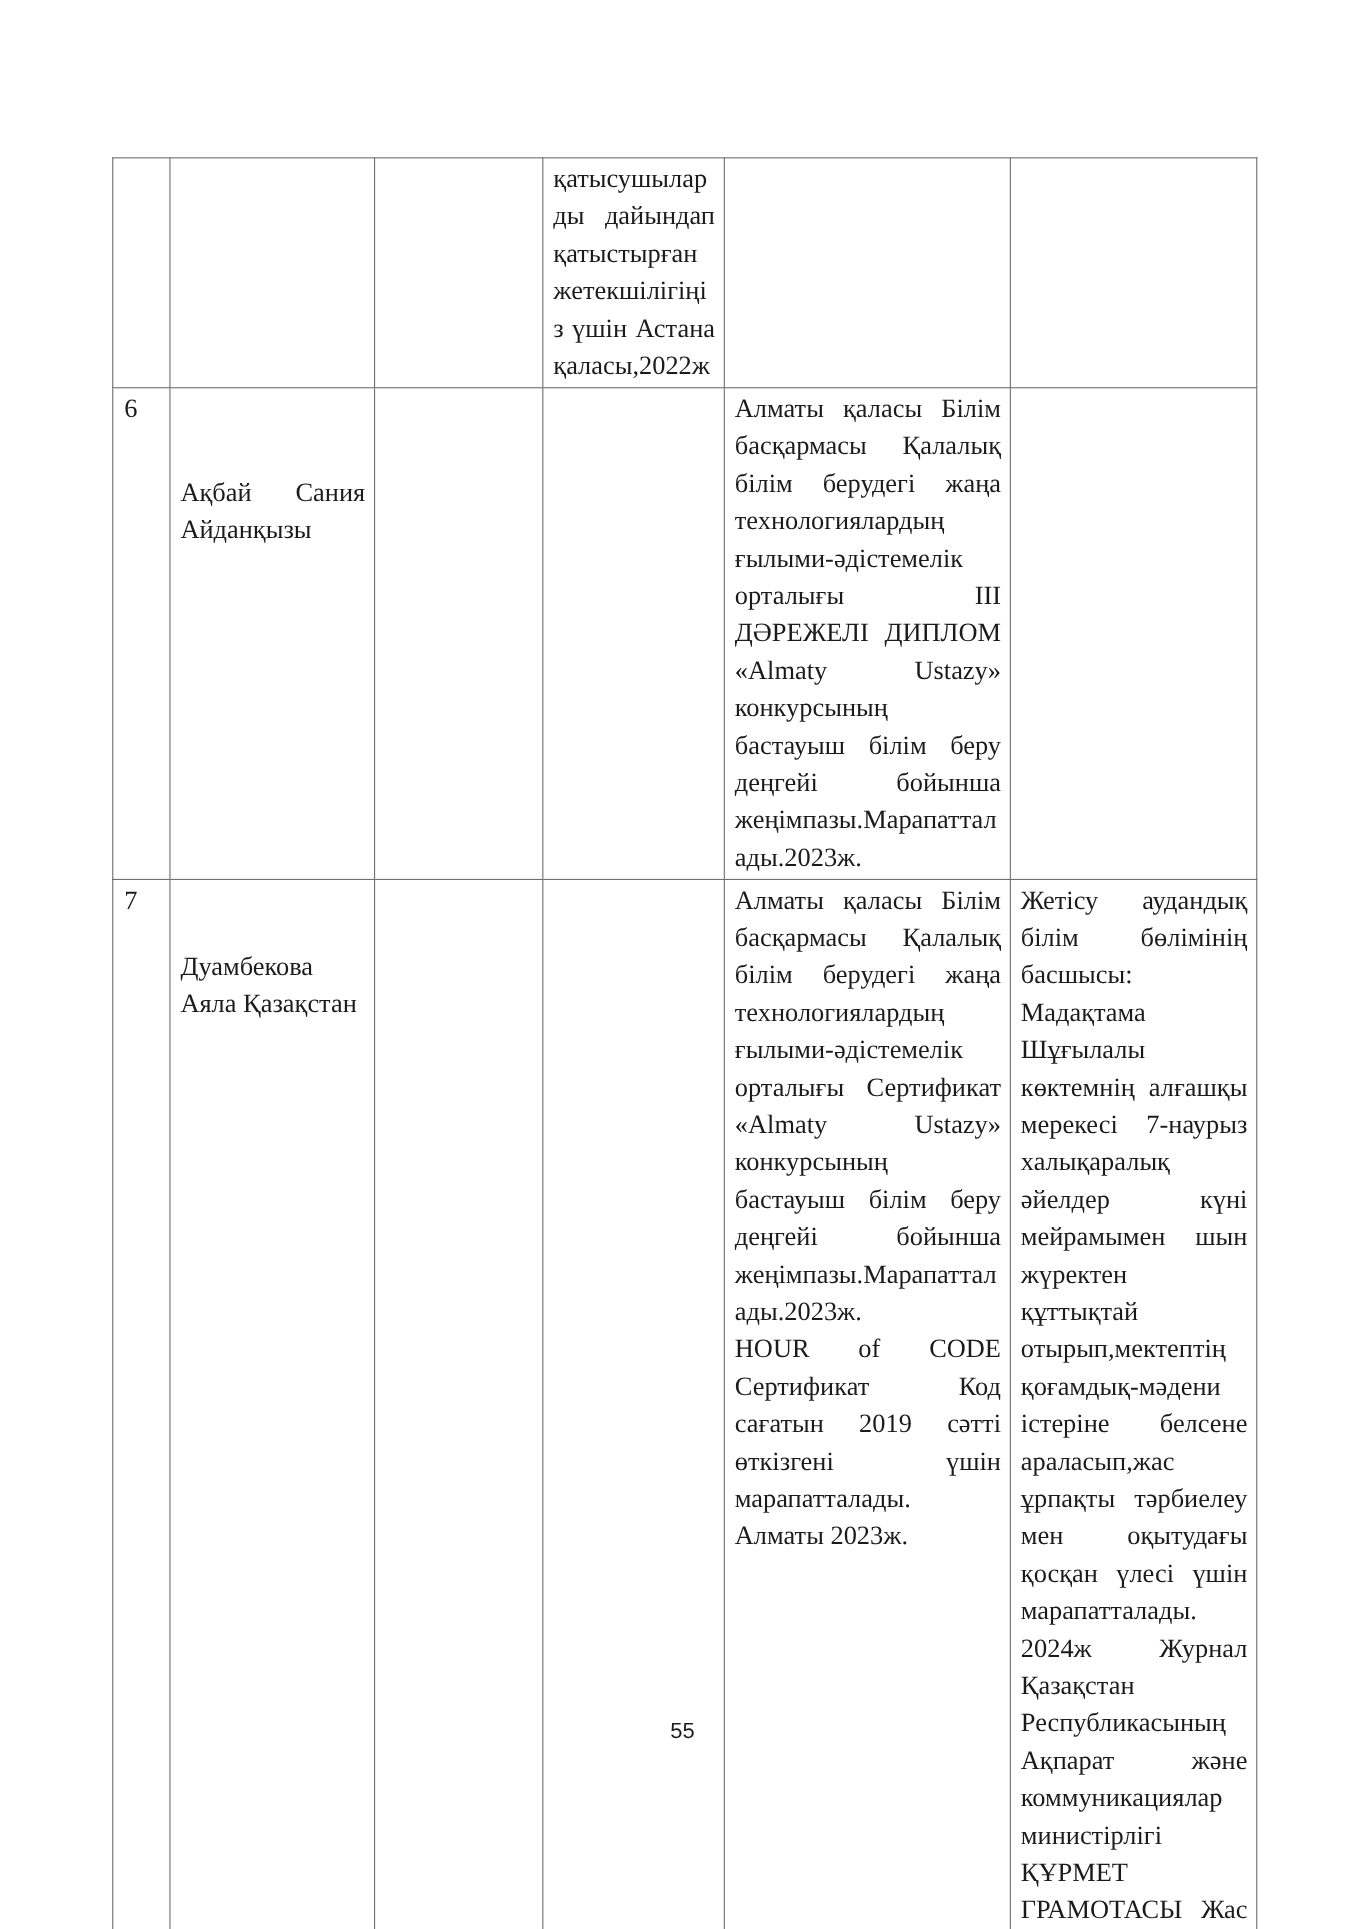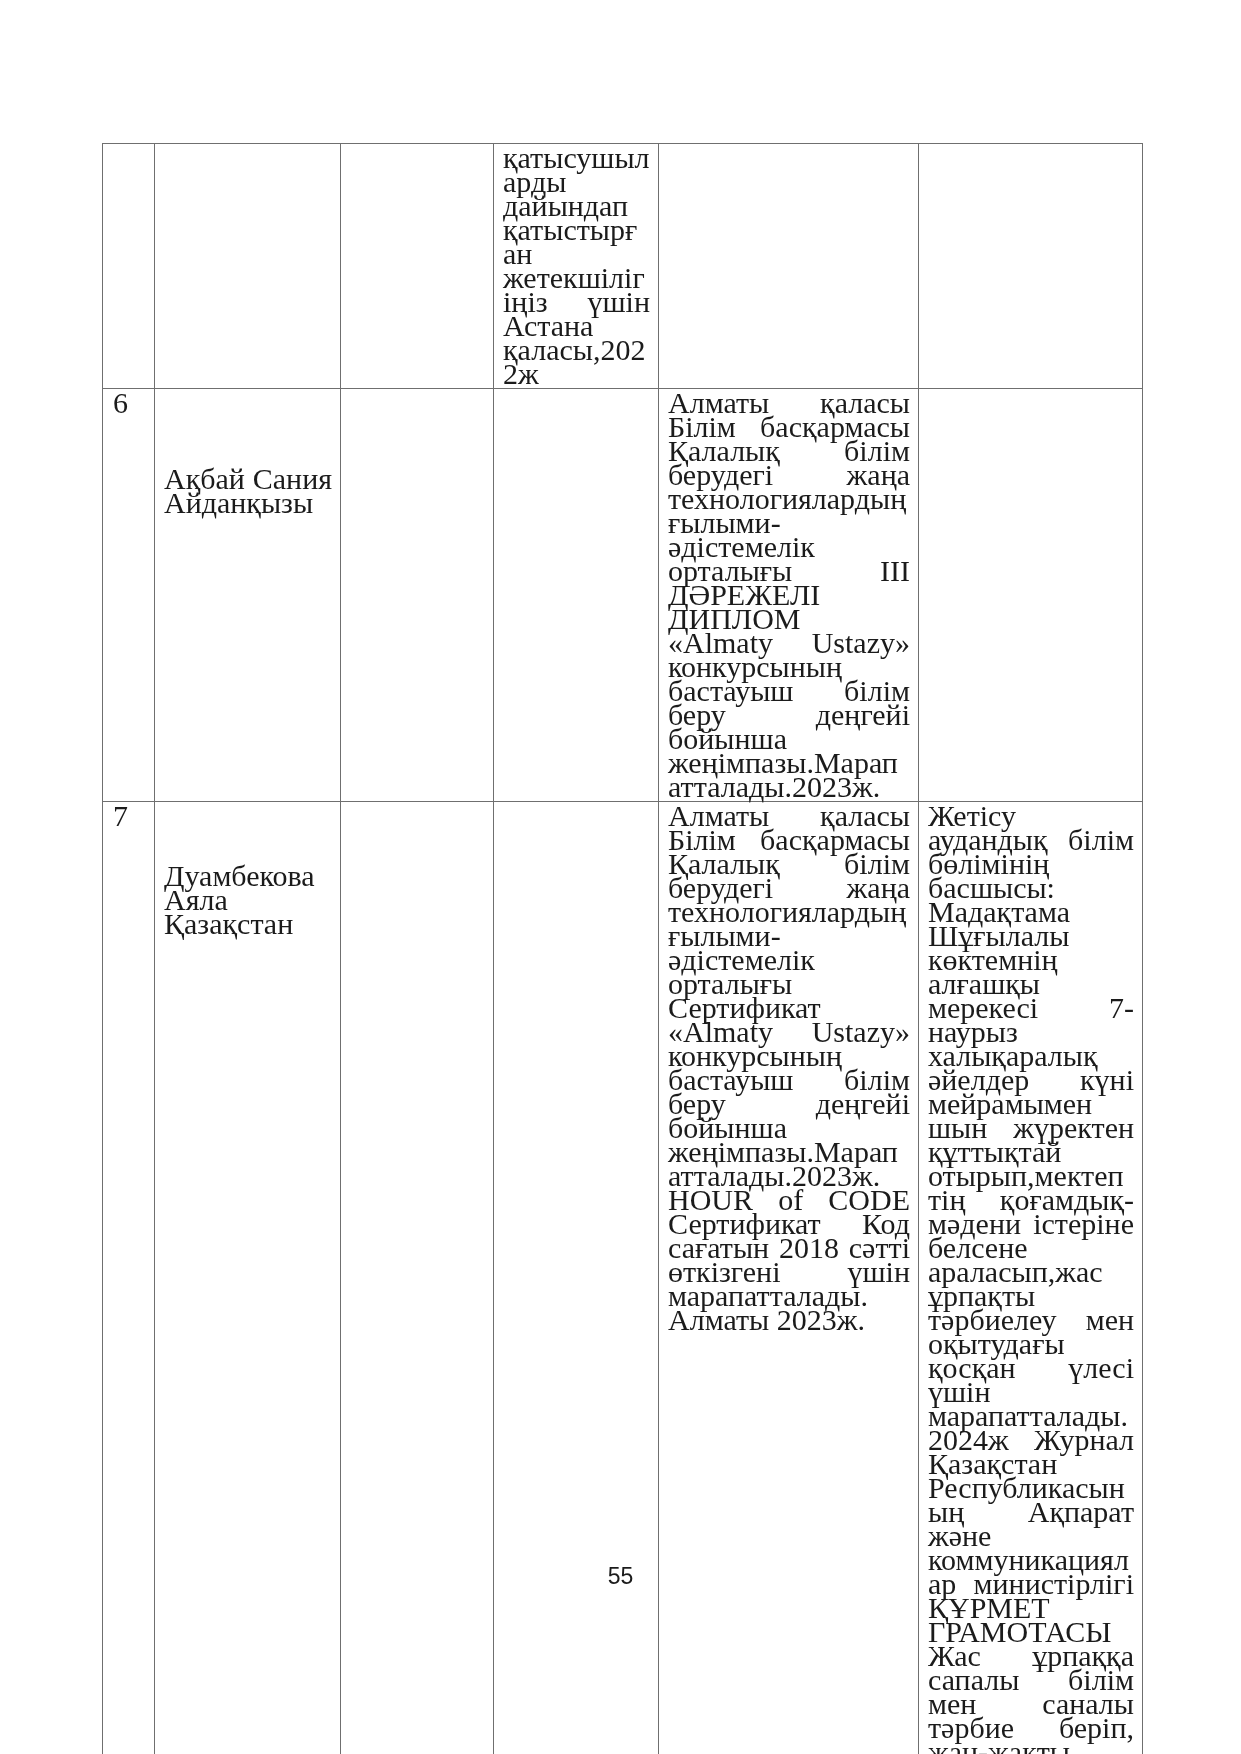--- a/index.html
+++ b/index.html
@@ -18,41 +18,41 @@
     position: absolute;
     left: 102px; top: 143px;
     width: 1040px;
     border-collapse: collapse;
     table-layout: fixed;
   }
   .doc-table td {
     border: 1px solid var(--border, #6f6f6f);
     vertical-align: top;
     padding: 2px 8px 2px 9px;
-    font-size: 30px;
-    line-height: 24px;
+    font-size: 24px;
+    line-height: 34px;
     text-align: justify;
     overflow-wrap: break-word;
     word-wrap: break-word;
     hyphens: none;
   }
   .doc-table td p { margin: 0; }
   tr.r-top  { height: 155px; }
   tr.r-six  { height: 307px; }
   tr.r-seven{ height: 924px; }
   td.c-num  { text-align: left; padding-left: 10px; }
   td.name-pad-a { padding-top: 78px; }
   td.name-pad-b { padding-top: 62px; }
   .page-number {
     position: absolute;
     top: 1563px; left: 0;
     width: 100%;
     text-align: center;
     font-family: "Liberation Sans", "DejaVu Sans", sans-serif;
-    font-size: 23px;
+    font-size: 20px;
     color: var(--text, #1b1b1b);
   }
 </style>
 </head>
 <body>
 
 <div class="page">
 
   <table class="doc-table">
     <colgroup>
@@ -84,21 +84,21 @@
           </td>
         <td></td>
       </tr>
       <tr class="r-seven">
         <td class="c-num">7</td>
         <td class="name-pad-b">Дуамбекова Аяла Қазақстан</td>
         <td></td>
         <td></td>
         <td>
             <p>Алматы қаласы Білім басқармасы Қалалық білім берудегі жаңа технологиялардың ғылыми-әдістемелік орталығы Сертификат «Almaty Ustazy» конкурсының бастауыш білім беру деңгейі бойынша жеңімпазы.Марапатталады.2023ж.</p>
-            <p>HOUR of CODE Сертификат Код сағатын 2018 сәтті өткізгені үшін марапатталады. Алматы 2023ж.</p>
+            <p>HOUR of CODE Сертификат Код сағатын 2019 сәтті өткізгені үшін марапатталады. Алматы 2023ж.</p>
           </td>
         <td>
             <p>Жетісу аудандық білім бөлімінің басшысы: Мадақтама Шұғылалы көктемнің алғашқы мерекесі 7-наурыз халықаралық әйелдер күні мейрамымен шын жүректен құттықтай отырып,мектептің қоғамдық-мәдени істеріне белсене араласып,жас ұрпақты тәрбиелеу мен оқытудағы қосқан үлесі үшін марапатталады.</p>
             <p>2024ж Журнал Қазақстан Республикасының Ақпарат және коммуникациялар министірлігі ҚҰРМЕТ ГРАМОТАСЫ Жас ұрпаққа сапалы білім мен саналы тәрбие беріп, жан-жақты тұлға қалыптастырудағы табыстары үшін марапатталады. Астана 2024ж.</p>
           </td>
       </tr>
     </tbody>
   </table>
 
   <div class="page-number">55</div>

